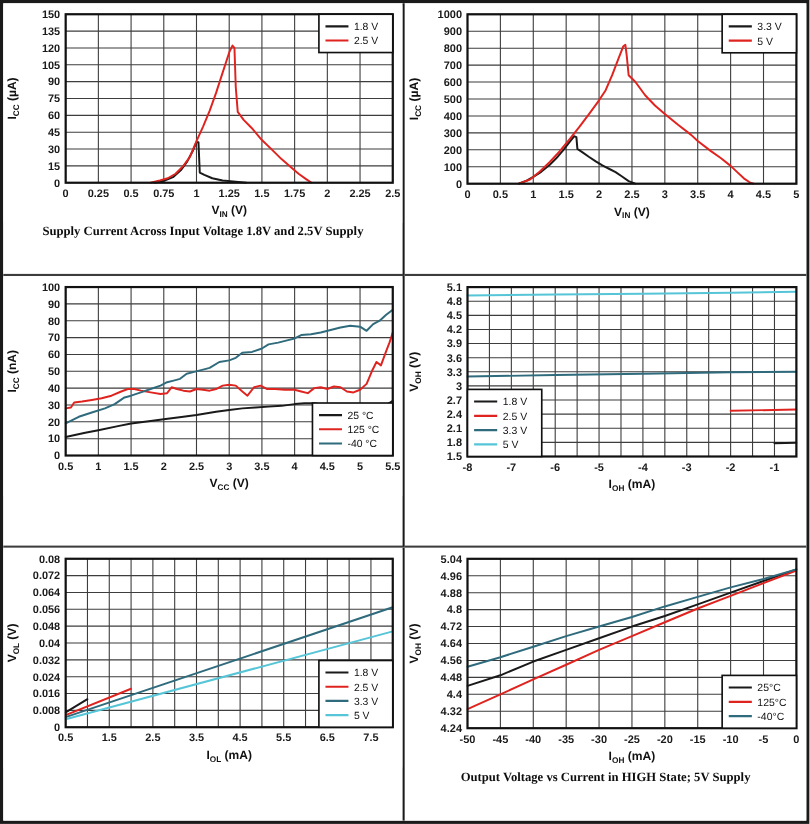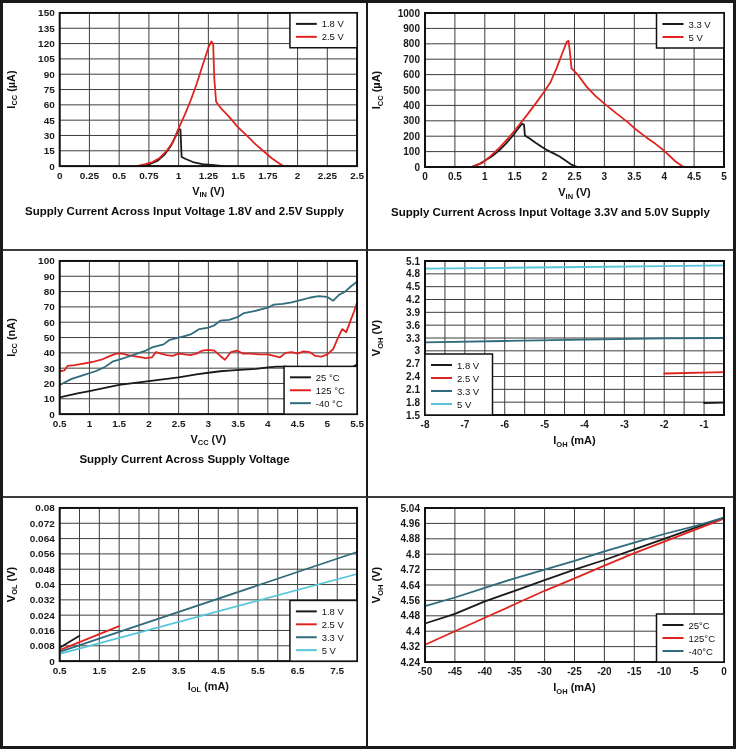--- a/index.html
+++ b/index.html
@@ -17,21 +17,21 @@
     margin:0;padding:2px 0 0 0;
     display:flex;flex-direction:column;align-items:center;
     overflow:hidden;background:#fff;
   }
   .panel.col-left{border-right:2px solid #1a1a1a;}
   .panel.row-1,.panel.row-2{border-bottom:2px solid #3c3c3c;}
   .plot-svg{width:100%;display:block;flex:0 0 auto;}
   svg text{font-family:"Liberation Sans",sans-serif;}
   .chart-caption{
     font-weight:bold;font-size:11.5px;line-height:1.25;color:#0d0d0d;
-    text-align:center;max-width:332px;margin:1px auto 0 auto;padding:0 4px;
+    text-align:center;max-width:332px;margin:1px auto 0 auto;padding:0 4px;font-family:Liberation Serif, serif;
   }
 </style>
 </head>
 <body>
 
 <div class="sheet">
 
   <figure class="panel col-left row-1">
     <svg class="plot-svg" viewBox="0 0 365 199">
         <rect x="0" y="0" width="365" height="199" fill="#fff"></rect>
@@ -174,21 +174,20 @@
         <text x="206.5" y="191" text-anchor="middle" font-size="11" font-weight="bold" fill="#111"><tspan>V</tspan><tspan dy="2.5" font-size="7.5">IN</tspan><tspan dy="-2.5" font-size="11"> (V)</tspan></text>
         <text x="12" y="85" text-anchor="middle" font-size="11" font-weight="bold" fill="#111" transform="rotate(-90 12 85)"><tspan>I</tspan><tspan dy="2.5" font-size="7.5">CC</tspan><tspan dy="-2.5" font-size="11"> (µA)</tspan></text>
         <g>
           <rect x="288.5" y="8" width="67.5" height="35" fill="#fff" stroke="#111" stroke-width="1.5"></rect>
           <line x1="294.5" y1="19" x2="315.5" y2="19" stroke="#1a1a1a" stroke-width="2"></line>
           <text x="320.5" y="22.5" font-size="9.5" fill="#111">3.3 V</text>
           <line x1="294.5" y1="32" x2="315.5" y2="32" stroke="#df2420" stroke-width="2"></line>
           <text x="320.5" y="35.5" font-size="9.5" fill="#111">5 V</text>
         </g>
       </svg>
-    <figcaption class="chart-caption">Supply Current Across Input Voltage 3.3V and 5.0V Supply</figcaption>
   </figure>
 
   <figure class="panel col-left row-2">
     <svg class="plot-svg" viewBox="0 0 365 199">
         <rect x="0" y="0" width="365" height="199" fill="#fff"></rect>
         <g stroke="#3d3d3d" stroke-width="1">
           <line x1="57" y1="8" x2="57" y2="162"></line>
           <line x1="86.9" y1="8" x2="86.9" y2="162"></line>
           <line x1="116.80000000000001" y1="8" x2="116.80000000000001" y2="162"></line>
           <line x1="146.7" y1="8" x2="146.7" y2="162"></line>
@@ -253,21 +252,20 @@
         <g>
           <rect x="282.6" y="114" width="73.4" height="48" fill="#fff" stroke="#111" stroke-width="1.5"></rect>
           <line x1="288.6" y1="125" x2="309.6" y2="125" stroke="#1a1a1a" stroke-width="2"></line>
           <text x="314.6" y="128.5" font-size="9.5" fill="#111">25 °C</text>
           <line x1="288.6" y1="138" x2="309.6" y2="138" stroke="#df2420" stroke-width="2"></line>
           <text x="314.6" y="141.5" font-size="9.5" fill="#111">125 °C</text>
           <line x1="288.6" y1="151" x2="309.6" y2="151" stroke="#2f6b7c" stroke-width="2"></line>
           <text x="314.6" y="154.5" font-size="9.5" fill="#111">-40 °C</text>
         </g>
       </svg>
-    <figcaption class="chart-caption">Supply Current Across Supply Voltage</figcaption>
   </figure>
 
   <figure class="panel row-2">
     <svg class="plot-svg" viewBox="0 0 365 199">
         <rect x="0" y="0" width="365" height="199" fill="#fff"></rect>
         <g stroke="#3d3d3d" stroke-width="1">
           <line x1="57" y1="8" x2="57" y2="162"></line>
           <line x1="76.93333333333334" y1="8" x2="76.93333333333334" y2="162"></line>
           <line x1="96.86666666666667" y1="8" x2="96.86666666666667" y2="162"></line>
           <line x1="116.80000000000001" y1="8" x2="116.80000000000001" y2="162"></line>
@@ -502,15 +500,16 @@
         <g>
           <rect x="288.5" y="114" width="67.5" height="48" fill="#fff" stroke="#111" stroke-width="1.5"></rect>
           <line x1="294.5" y1="125" x2="315.5" y2="125" stroke="#1a1a1a" stroke-width="2"></line>
           <text x="320.5" y="128.5" font-size="9.5" fill="#111">25°C</text>
           <line x1="294.5" y1="138" x2="315.5" y2="138" stroke="#df2420" stroke-width="2"></line>
           <text x="320.5" y="141.5" font-size="9.5" fill="#111">125°C</text>
           <line x1="294.5" y1="151" x2="315.5" y2="151" stroke="#2f6b7c" stroke-width="2"></line>
           <text x="320.5" y="154.5" font-size="9.5" fill="#111">-40°C</text>
         </g>
       </svg>
+    <figcaption class="chart-caption">Output Voltage vs Current in HIGH State; 5V Supply</figcaption>
   </figure>
 
 </div>
 
 </body></html>

